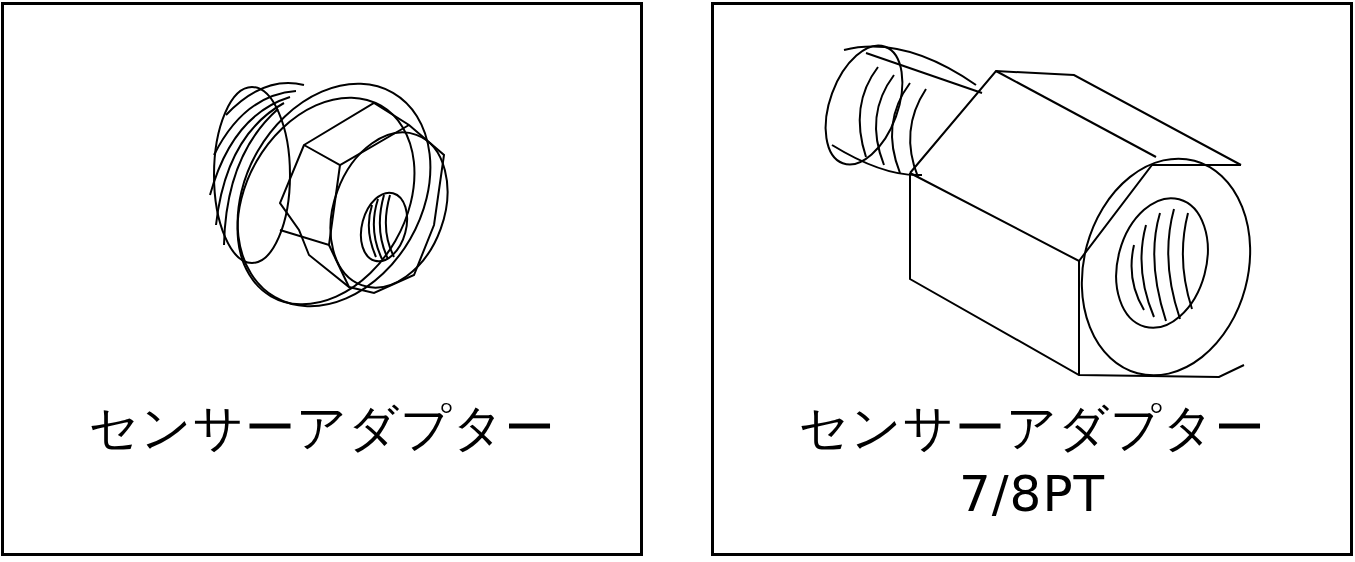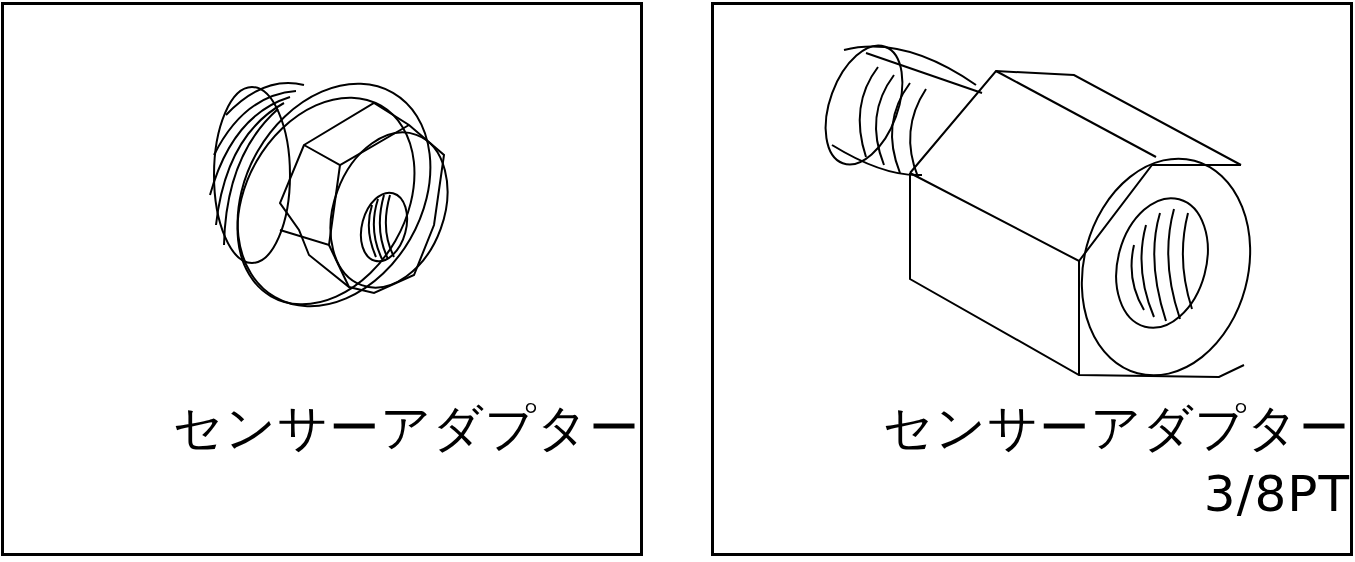--- a/index.html
+++ b/index.html
@@ -1,21 +1,21 @@
 <!DOCTYPE html>
 <html><head>
 <meta charset="utf-8">
 <style>
   html, body { margin:0; padding:0; background:#ffffff; }
   body { width:1355px; height:562px; position:relative; overflow:hidden; font-family:"DejaVu Sans", "Liberation Sans", sans-serif; }
   .panel { position:absolute; top:2px; width:638px; height:554px; border:3px solid #000; box-sizing:border-box; background:#fff; }
   #panel-left { left:1px; width:642px; }
   #panel-right { left:711px; width:642px; }
   .art { position:absolute; left:0; top:0; }
-  .label { position:absolute; left:0; right:0; top:390px; text-align:right; color:#000; font-size:50px; line-height:66px; letter-spacing:1px; }
+  .label { position:absolute; left:0; right:0; top:390px; text-align:center; color:#000; font-size:50px; line-height:66px; letter-spacing:1px; }
   .label span { display:block; }
 </style>
 </head>
 <body>
 
 <div class="panel" id="panel-left">
   <svg class="art" width="636" height="380" viewBox="0 0 636 380" fill="none" stroke="#000" stroke-width="2">
 
     <ellipse cx="248" cy="170" rx="38" ry="88"></ellipse>
     <path d="M222 110 Q260 70 300 80"></path>
@@ -66,15 +66,15 @@
     <ellipse cx="452" cy="262" rx="82" ry="110" transform="rotate(15 452 262)"></ellipse>
     <ellipse cx="448" cy="258" rx="44" ry="66" transform="rotate(15 448 258)"></ellipse>
     <path d="M420 240 Q412 275 430 305"></path>
     <path d="M432 220 Q420 265 440 312"></path>
     <path d="M446 208 Q432 255 452 316"></path>
     <path d="M460 204 Q446 255 466 314"></path>
     <path d="M474 208 Q462 255 478 304"></path>
   </svg>
   <div class="label">
     <span>センサーアダプター</span>
-    <span>3/8PT</span>
+    <span>7/8PT</span>
   </div>
 </div>
 
 </body></html>

